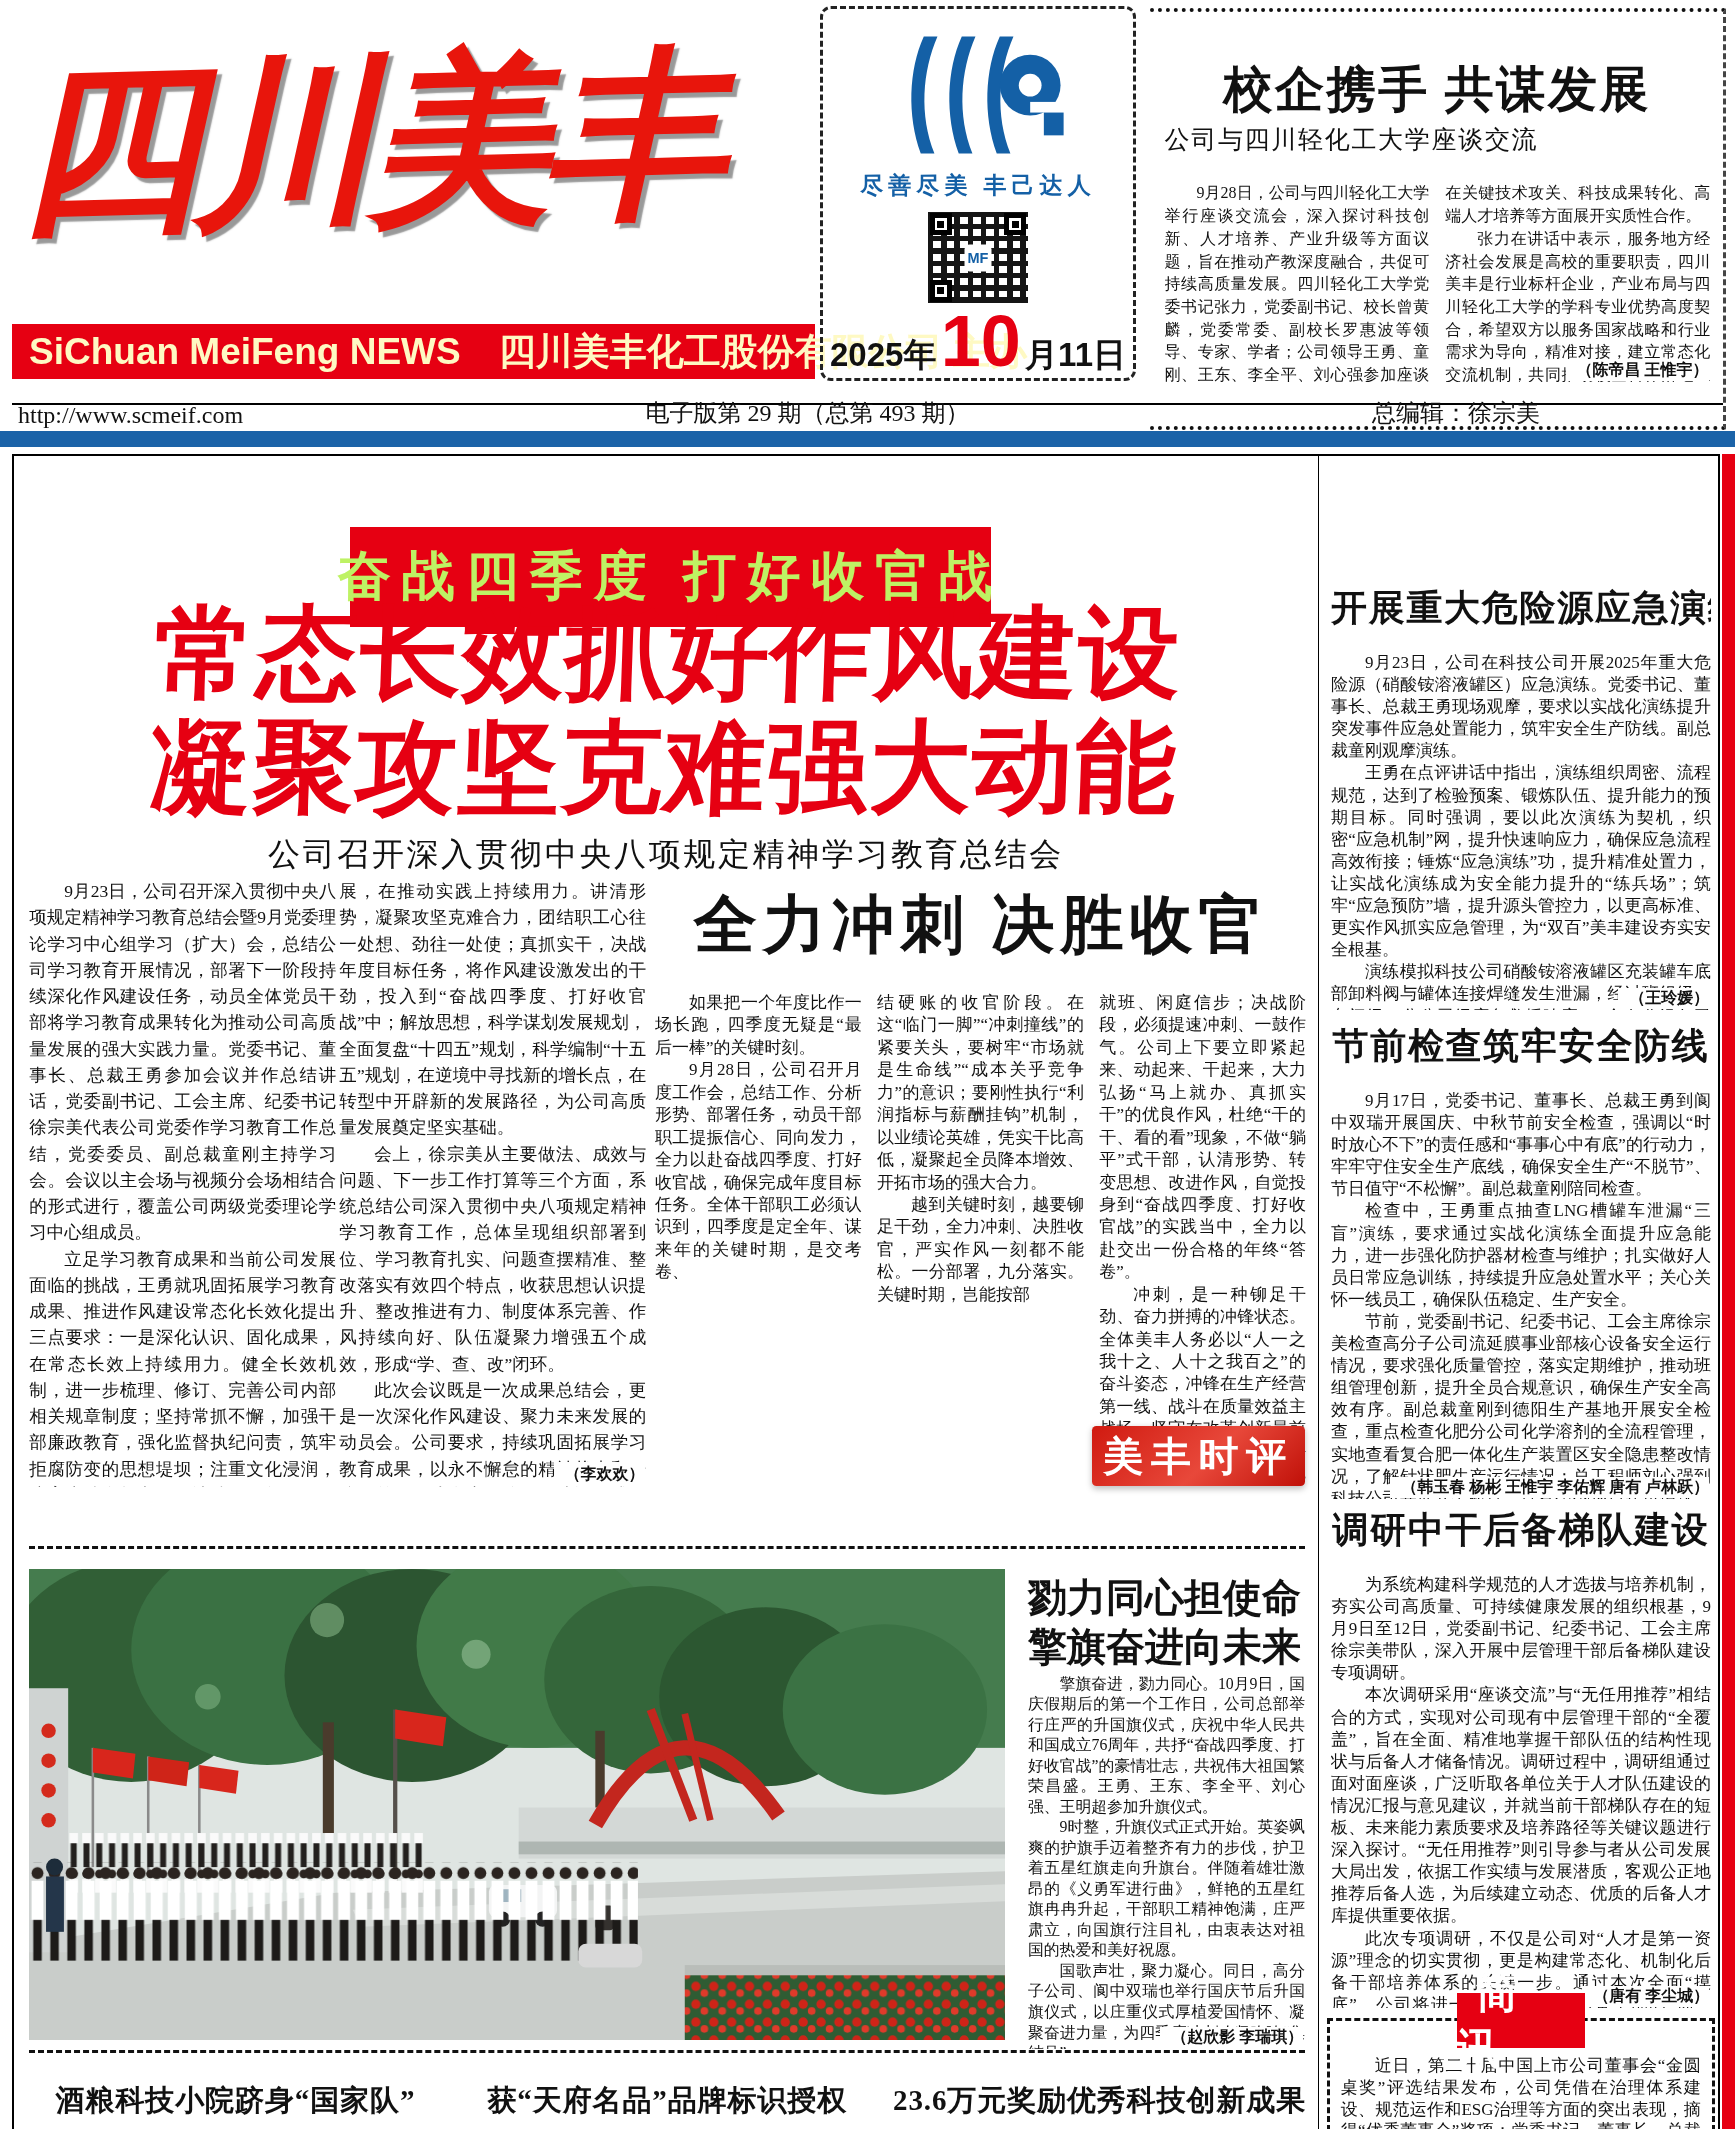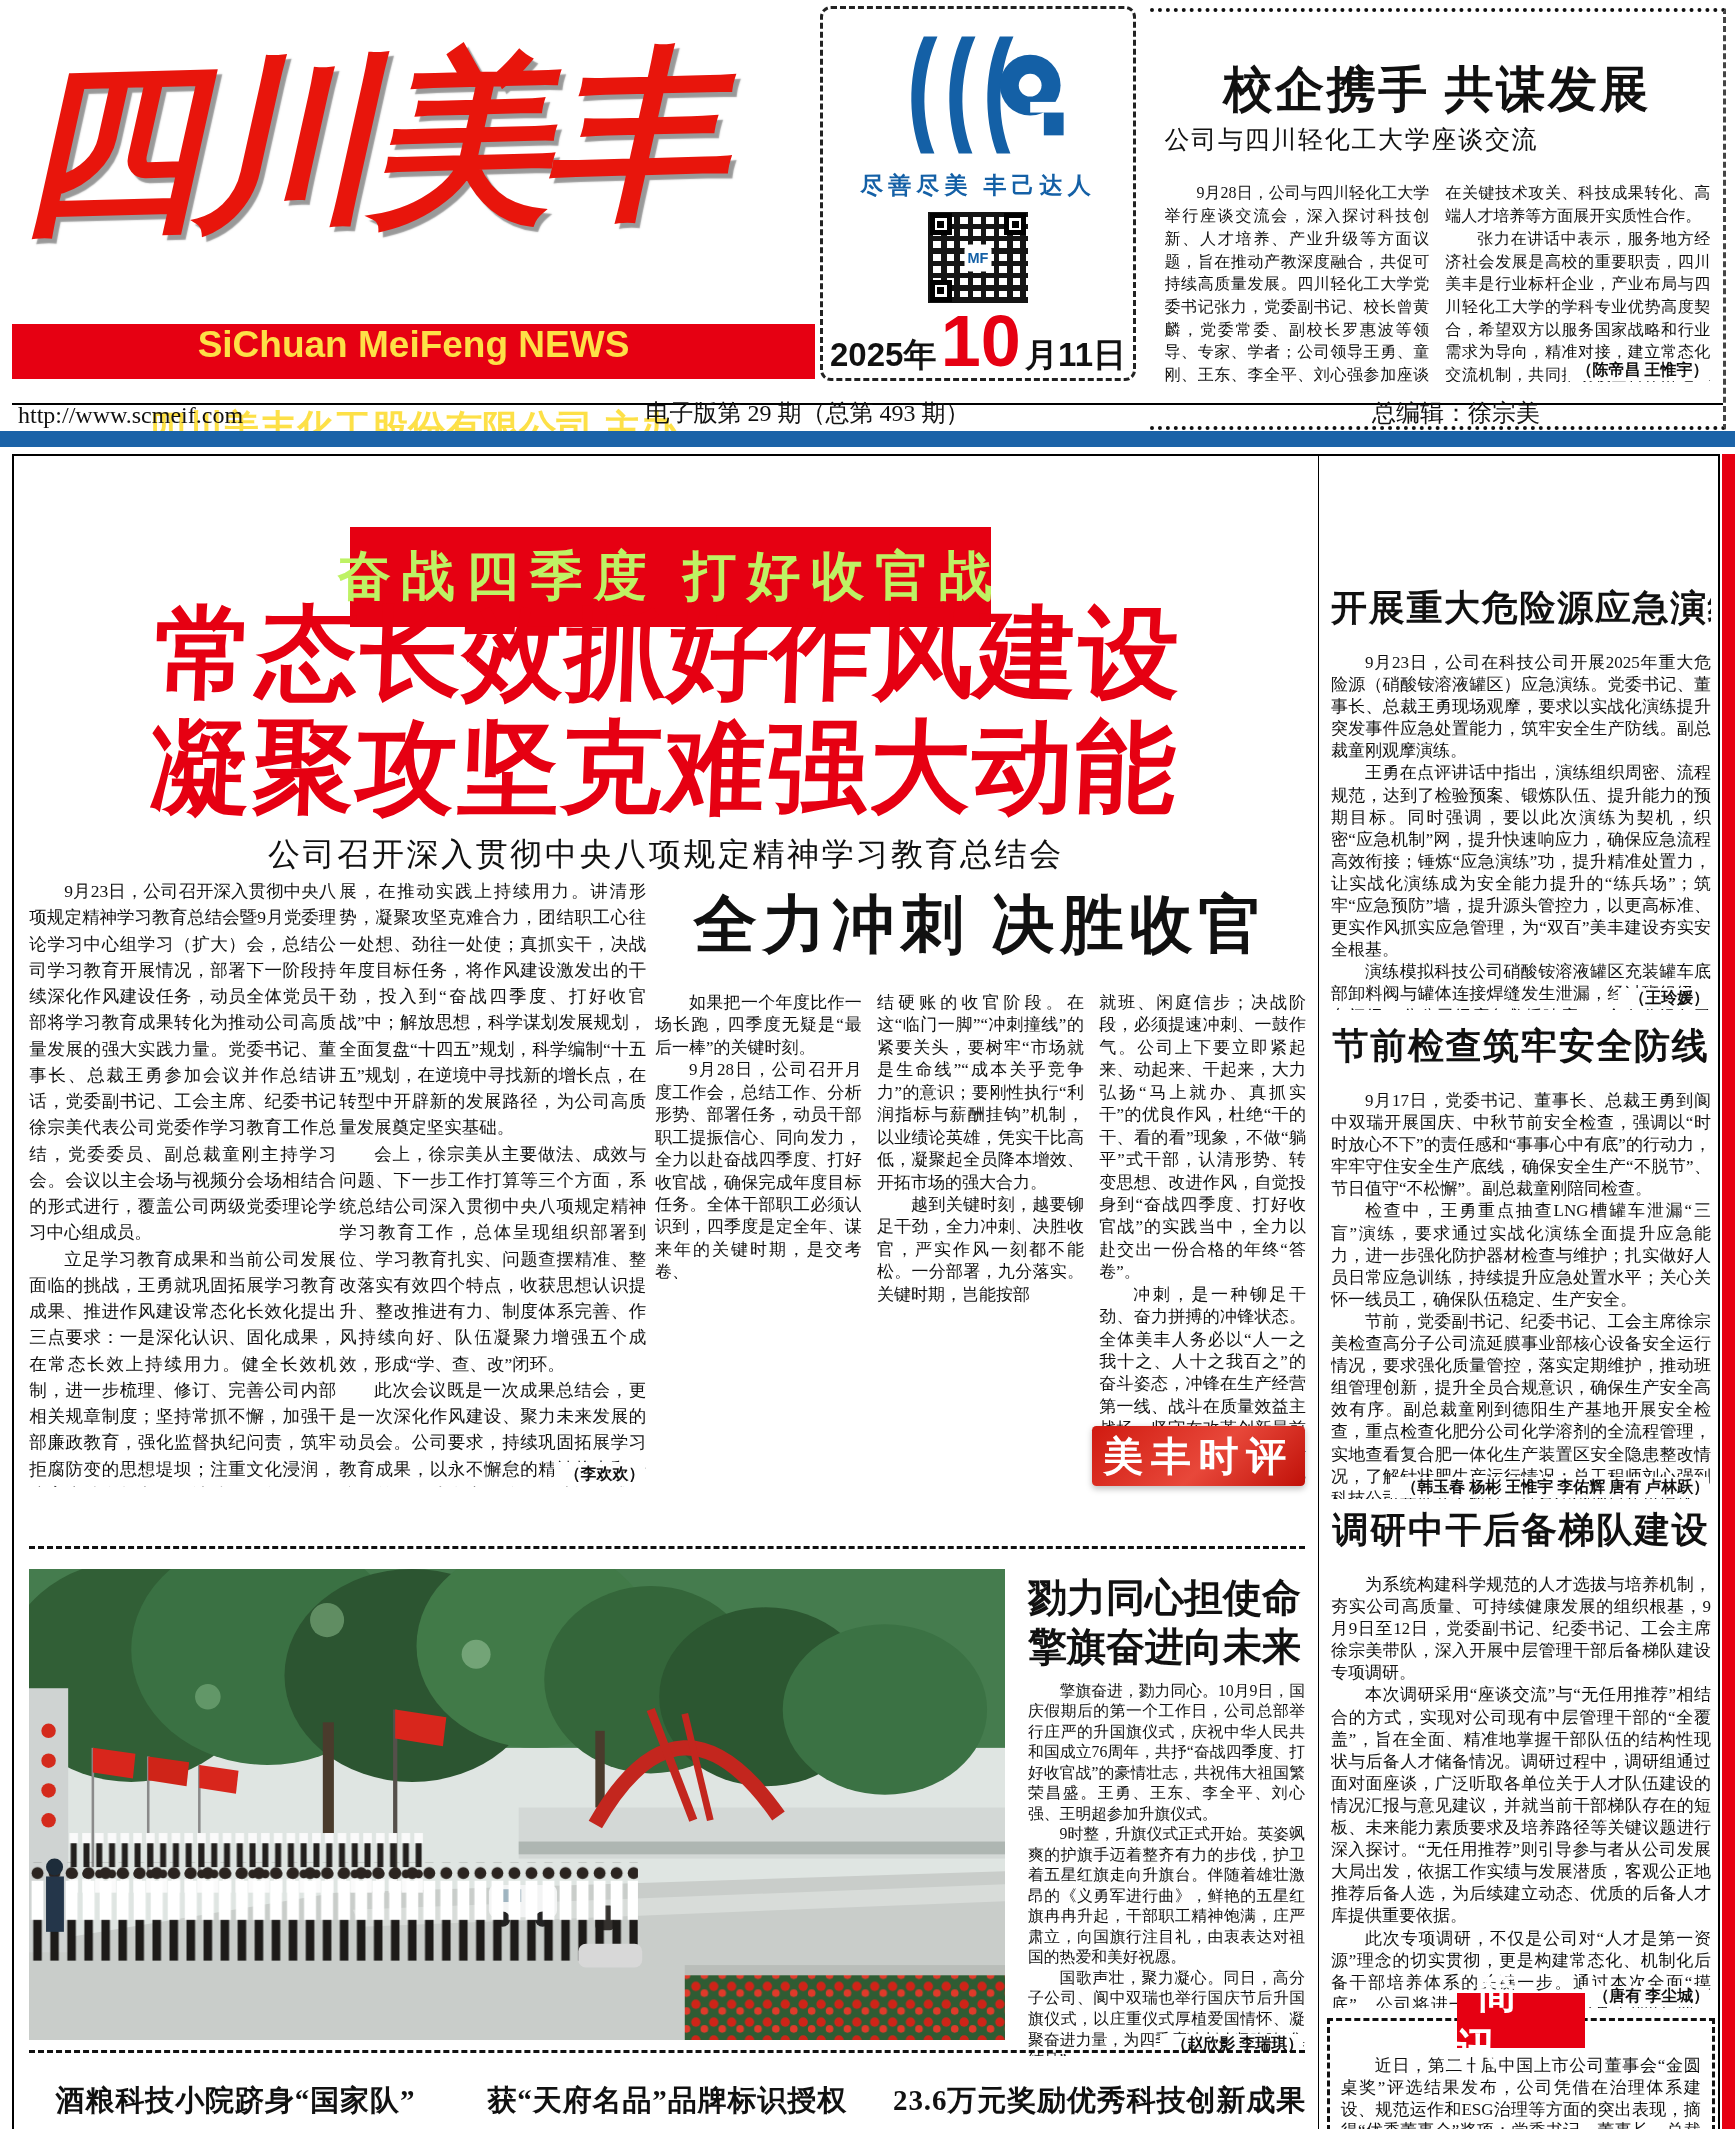--- a/index.html
+++ b/index.html
@@ -15,22 +15,22 @@
   
   .masthead{
     left:17px;top:4.3px;width:630px;height:298px;
     font-size:183px;line-height:281px;font-weight:bold;font-style:italic;
     color:#e8150c;letter-spacing:-7.7px;white-space:nowrap;
     text-shadow:4.3px 5.1px 1.3px rgba(70,70,70,.55);
     transform:rotate(-1.5deg);
   }
   .red-banner{
     left:12px;top:324px;width:803px;height:55px;background:#e60012;
-    color:#fde047;display:flex;align-items:center;gap:38px;padding:0 17px;box-sizing:border-box;
-    font-size:37px;font-weight:bold;white-space:nowrap;flex-direction:column;
+    color:#fef9c3;display:flex;align-items:center;gap:38px;padding:0 17px;box-sizing:border-box;
+    font-size:37px;font-weight:bold;white-space:nowrap;
   }
   .logo-box{
     left:820px;top:6px;width:316px;height:375px;box-sizing:border-box;
     border:3.4px dashed #222;border-radius:11px;
     display:flex;flex-direction:column;align-items:center;
   }
   .mf-logo{margin-top:23px;width:183px;height:141px;}
   .slogan{color:#1460a6;font-size:23px;letter-spacing:5.1px;margin-top:8.5px;font-weight:bold;white-space:nowrap;}
   .qr{position:relative;margin-top:11px;width:100px;height:100px;background-color:#fff;
       background-image:
@@ -104,21 +104,21 @@
 
   .dash-line{border-top:3.4px dashed #111;height:0;}
   .dash-a{left:15.3px;top:1090px;width:1276px;}
   .dash-b{left:15.3px;top:1594px;width:1276px;}
 
   .photo{left:15.3px;top:1113px;width:976px;height:471px;overflow:hidden;background:#e8ece9;}
   .photo svg{display:block;width:100%;height:100%;}
 
   .photo-story{left:1014px;top:1118px;width:277px;height:465px;position:absolute;}
   .ps-title{font-size:39px;font-weight:bold;line-height:1.25;white-space:nowrap;}
-  .ps-body{margin-top:9px;font-size:15.8px;line-height:1.3;text-align:justify;height:375px;overflow:hidden;position:relative;font-family:Liberation Serif, serif;}
+  .ps-body{margin-top:2px;font-size:15.8px;line-height:1.3;text-align:justify;height:375px;overflow:hidden;position:relative;font-family:Liberation Serif, serif;}
   .ps-body p{text-indent:2em;}
 
   .bottom-row{left:15.3px;top:1622px;width:1276px;height:376px;display:flex;gap:19.6px;}
   .b-art{flex:1;position:relative;overflow:hidden;}
   .b-title{text-align:center;font-size:29px;font-weight:bold;letter-spacing:0.9px;white-space:nowrap;margin-top:3.4px;}
 
   
   .sidebar{left:1304px;top:0;width:405px;height:2013px;border-left:1.7px solid #000;box-sizing:border-box;}
   .sb-art{position:absolute;left:12px;width:380px;overflow:hidden;}
   .sb-title{text-align:center;font-size:36px;font-weight:bold;letter-spacing:1.7px;white-space:nowrap;}

